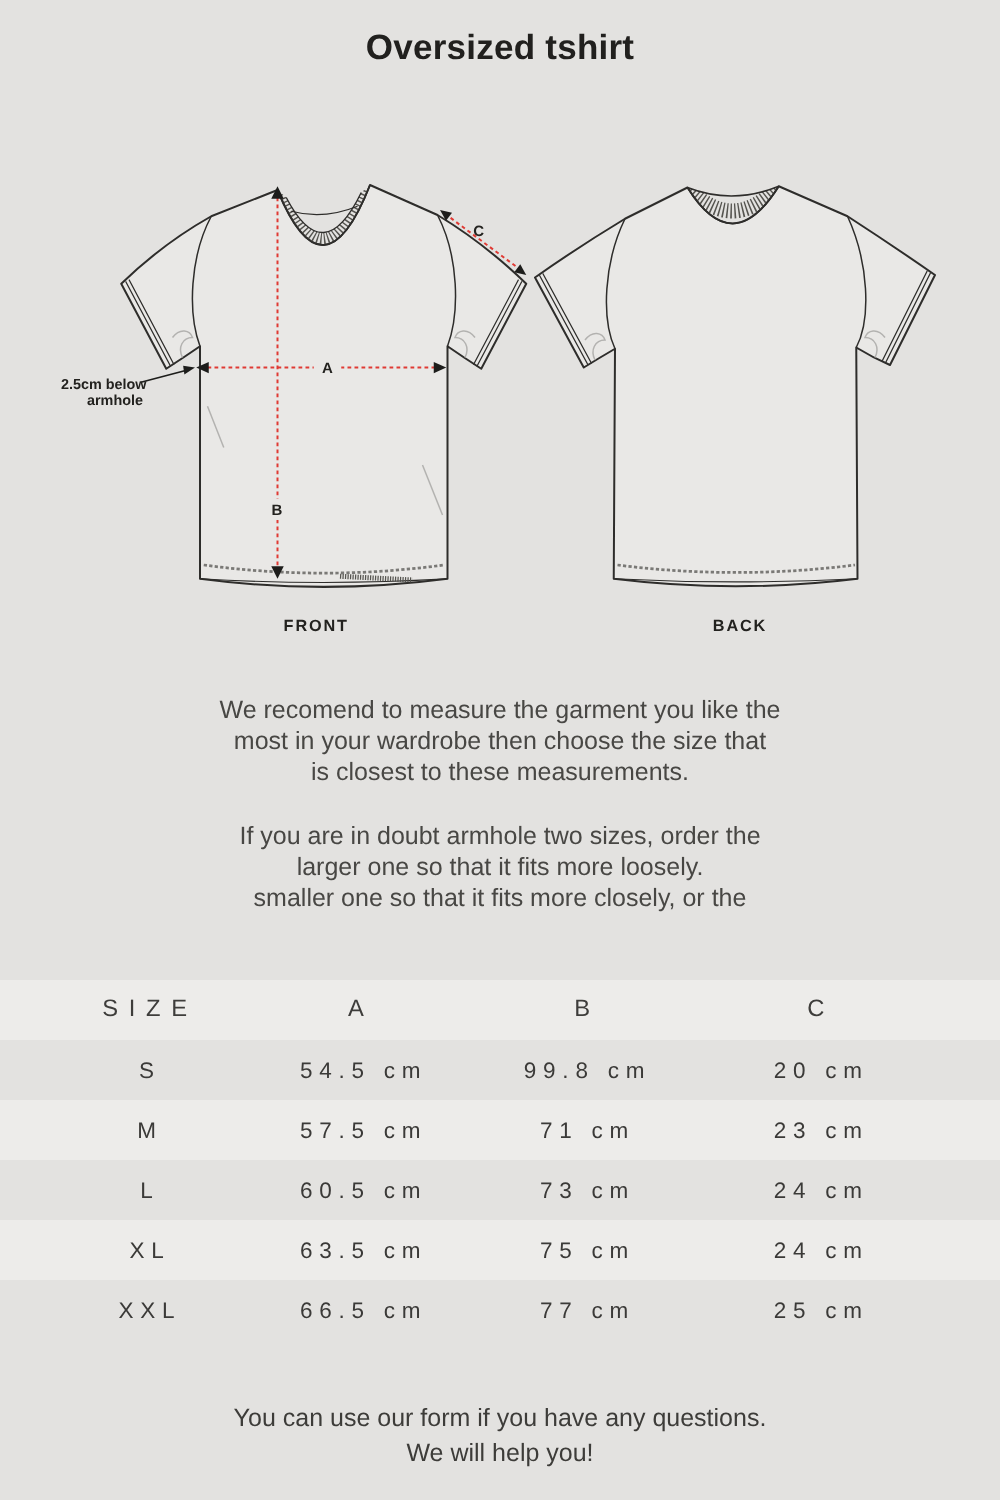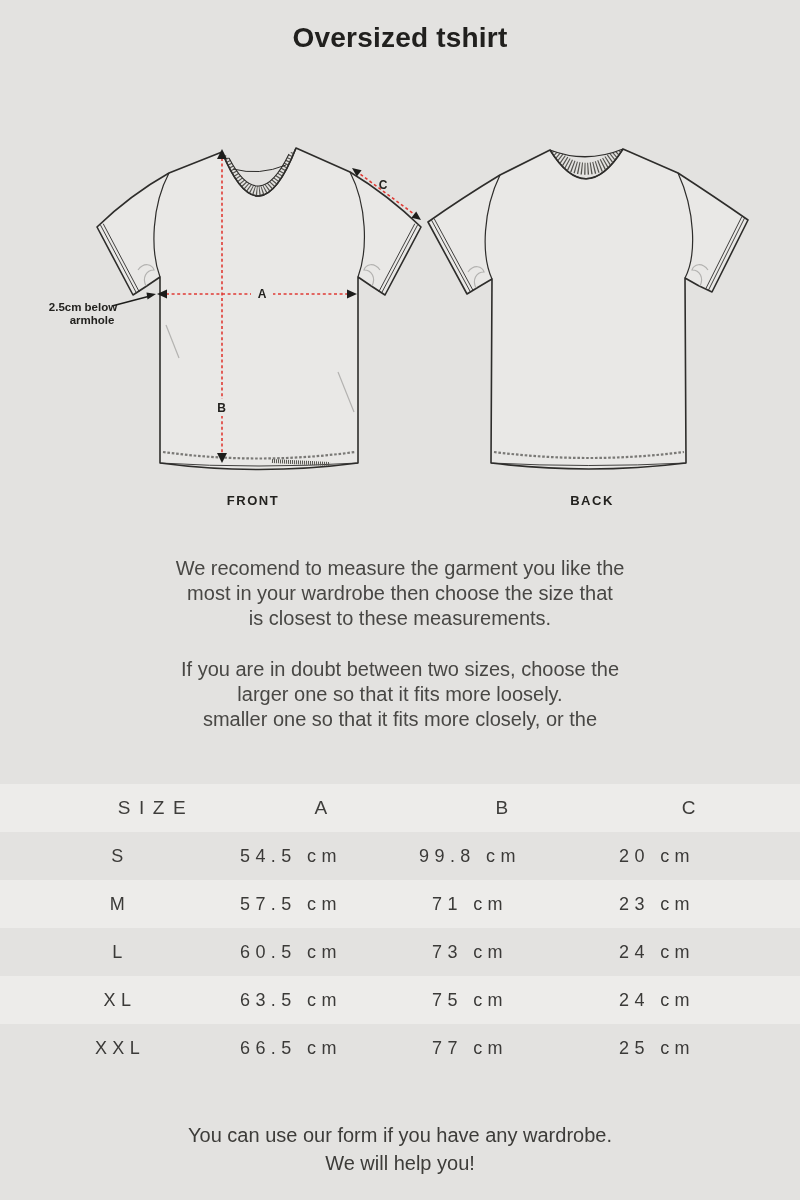--- a/index.html
+++ b/index.html
@@ -15,21 +15,21 @@
         font-size:20px;line-height:25px;color:#484744;}
   .para span{display:block;}
   .para1{top:556px;}
   .para2{top:657px;}
 
   .size-table{position:absolute;top:784px;left:0;width:800px;color:#3b3a38;}
   .trow{display:grid;grid-template-columns:240px 98px 264px 110px 1fr;
         height:48px;line-height:48px;}
   .trow > div{text-align:center;white-space:nowrap;}
   .trow.light{background:#edecea;}
-  .thead{font-size:19px;letter-spacing:.45em;color:#3e3d3b;padding-left:36px;}
+  .thead{font-size:19px;letter-spacing:.45em;color:#3e3d3b;}
   .tbody-row{font-size:18px;letter-spacing:.30em;}
 
   .footer{position:absolute;top:1121px;left:0;width:800px;text-align:center;
           font-size:20px;line-height:28px;color:#3d3c39;}
   .footer span{display:block;}
 
   svg text{font-family:"Liberation Sans", sans-serif;}
   .measure-label{font-size:12px;font-weight:600;fill:#23221f;}
   .view-label{font-size:13px;font-weight:700;letter-spacing:1.5px;fill:#23221f;}
   .annot{font-size:11.5px;font-weight:700;fill:#23221f;}
@@ -127,21 +127,21 @@
     <text class="view-label" x="253" y="385" text-anchor="middle">FRONT</text>
     <text class="view-label" x="592" y="385" text-anchor="middle">BACK</text>
   </svg>
 
   <div class="para para1">
     <span>We recomend to measure the garment you like the</span>
     <span>most in your wardrobe then choose the size that</span>
     <span>is closest to these measurements.</span>
   </div>
   <div class="para para2">
-    <span>If you are in doubt between two sizes, choose the</span>
+    <span>If you are in doubt armhole two sizes, order the</span>
     <span>larger one so that it fits more loosely.</span>
     <span>smaller one so that it fits more closely, or the</span>
   </div>
 
   <div class="size-table">
     <div class="trow thead light">
       <div>SIZE</div>
       <div>A</div>
       <div>B</div>
       <div>C</div>
@@ -178,17 +178,17 @@
     <div class="trow tbody-row">
       <div>XXL</div>
       <div>66.5 cm</div>
       <div>77 cm</div>
       <div>25 cm</div>
       <div></div>
     </div>
   </div>
 
   <div class="footer">
-    <span>You can use our form if you have any wardrobe.</span>
+    <span>You can use our form if you have any questions.</span>
     <span>We will help you!</span>
   </div>
 
 </div>
 
 </body></html>

